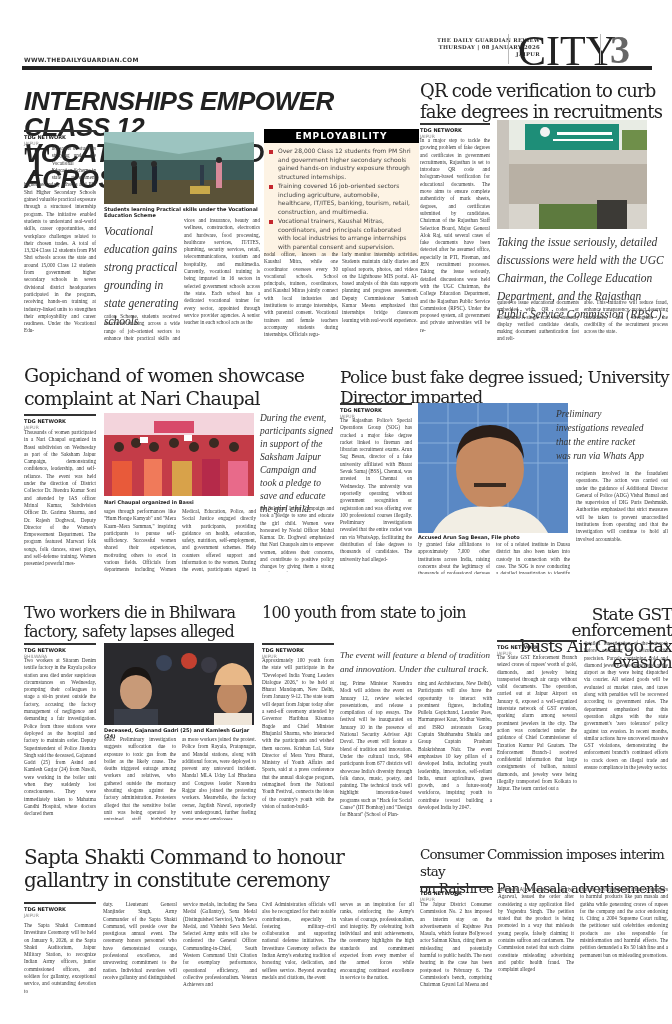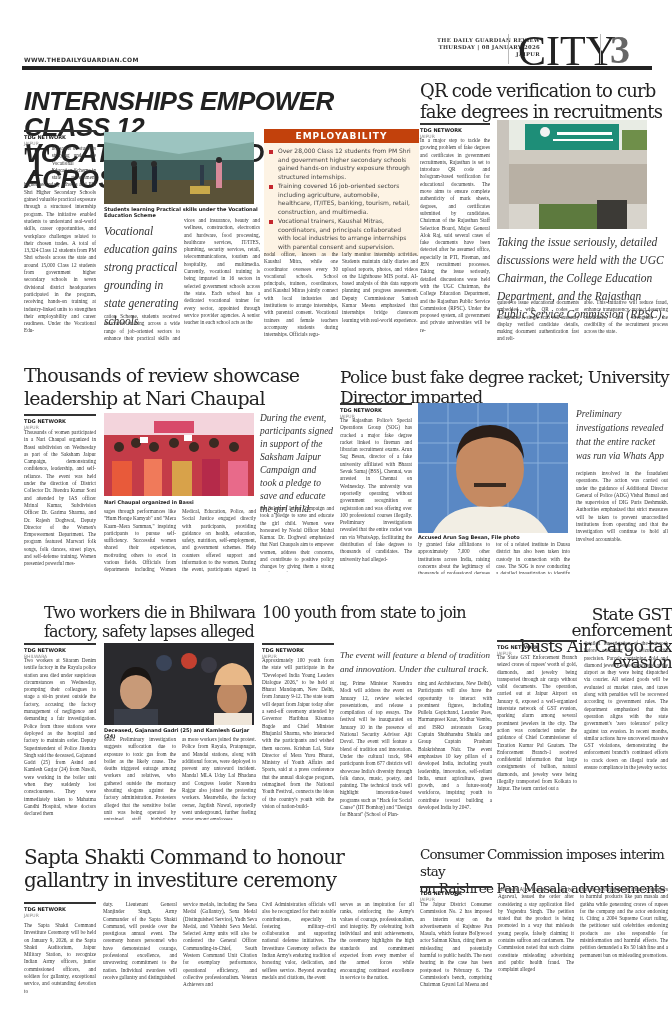--- a/index.html
+++ b/index.html
@@ -13,21 +13,21 @@
 .pnum{left:610px;top:32px;font:bold 40px "Liberation Serif",serif;line-height:36px;color:#666;}
 .toprule{left:22px;top:66px;width:630px;height:4px;background:#222;}
 .h-sans{font-family:"Liberation Sans",sans-serif;font-weight:bold;letter-spacing:-.5px;color:#222;}
 .h-serif{font-family:"DejaVu Serif",serif;color:#222;letter-spacing:-.8px;}
 .by{font:bold 5px "DejaVu Sans",sans-serif;color:#222;border-top:2px solid #333;padding-top:2px;}
 .by span{display:block;font-weight:normal;color:#888;font-size:4.5px;margin-top:1px;}
 .txt{font:5.2px/7.3px "Liberation Serif",serif;color:#333;text-align:justify;overflow:hidden;}
 .cap{font:bold 5px "DejaVu Sans",sans-serif;color:#222;line-height:6px;}
 .quote{font:italic 12px/19px "Liberation Serif",serif;color:#333;}
 .photo{overflow:hidden;}
-.boxhead{background:#c2410c;color:#fff;text-align:center;font:bold 9px "DejaVu Sans",sans-serif;letter-spacing:1px;line-height:14px;}
+.boxhead{background:#000000;color:#fff;text-align:center;font:bold 9px "DejaVu Sans",sans-serif;letter-spacing:1px;line-height:14px;}
 .boxbody{background:#fdf3e4;padding:4px 6px 4px 14px;}
 .boxbody li{list-style:none;position:relative;font:6px/8.5px "DejaVu Sans",sans-serif;color:#444;margin-bottom:1px;}
 .boxbody li::before{content:"";position:absolute;left:-9px;top:2.5px;width:4px;height:4px;background:#c4262e;}
 .dropcap{float:left;font:42px/32px "Liberation Serif",serif;margin:1px 2px 0 0;color:#222;}
 </style>
 </head>
 <body>
 
 <div class="abs site">WWW.THEDAILYGUARDIAN.COM</div>
 <div class="abs mast">
@@ -99,22 +99,22 @@
     <rect x="0" y="0" width="12" height="109" fill="#c9c4bc"></rect>
     <rect x="42" y="84" width="60" height="25" fill="#5d7a3e"></rect>
     <rect x="100" y="80" width="30" height="29" fill="#3c3a36"></rect>
   </svg>
 </div>
 <div class="abs quote" style="left:497px;top:233px;width:172px;font-size:11.5px;line-height:18px;">Taking the issue seriously, detailed discussions were held with the UGC Chairman, the College Education Department, and the Rajasthan Public Service Commission (RPSC).</div>
 <div class="abs txt" style="left:497px;top:299px;width:82px;height:44px;">quired to issue educational documents embedded with QR codes or holograms. A single scan will instantly display verified candidate details, making document authentication fast and reli-</div>
 <div class="abs txt" style="left:584px;top:299px;width:84px;height:44px;">able. This initiative will reduce fraud, enhance transparency, protect deserving candidates, and strengthen the credibility of the recruitment process across the state.</div>
 
 <div class="abs h-serif" style="left:24px;top:364px;width:310px;font-size:19px;line-height:23px;">
-  <div>Thousands of review showcase</div>
-  <div>leadership at Nari Chaupal</div>
+  <div>Gopichand of women showcase</div>
+  <div>complaint at Nari Chaupal</div>
 </div>
 <div class="abs by" style="left:24px;top:414px;width:72px;"><b>TDG NETWORK</b><span>JAIPUR</span></div>
 <div class="abs txt" style="left:24px;top:429px;width:72px;height:143px;">Thousands of women participated in a Nari Chaupal organized in Bassi subdivision on Wednesday as part of the Saksham Jaipur Campaign, demonstrating confidence, leadership, and self-reliance. The event was held under the direction of District Collector Dr. Jitendra Kumar Soni and attended by IAS officer Mrinal Kumar, Subdivision Officer Dr. Garima Sharma, and Dr. Rajesh Doghwal, Deputy Director of the Women's Empowerment Department. The program featured Marwari folk songs, folk dances, street plays, and self-defense training. Women presented powerful mes-</div>
 <div class="abs photo" style="left:104px;top:413px;width:150px;height:83px;">
   <svg width="150" height="83">
     <rect width="150" height="83" fill="#e9b9c8"></rect>
     <rect width="150" height="22" fill="#f3d4dc"></rect>
     <rect x="50" y="8" width="40" height="12" fill="#d84a6a"></rect>
     <rect x="0" y="22" width="150" height="61" fill="#c43c48"></rect>
     <circle cx="15" cy="34" r="5" fill="#3a2a22"></circle>
@@ -133,21 +133,21 @@
       <rect x="80" y="22" width="8" height="6" fill="#fff"></rect>
   </svg>
 </div>
 <div class="abs cap" style="left:104px;top:499px;width:150px;">Nari Chaupal organized in Bassi</div>
 <div class="abs txt" style="left:104px;top:508px;width:72px;height:64px;">sages through performances like "Hum Honge Kamyab" and "Mera Kaam–Mera Samman," inspiring participants to pursue self-sufficiency. Successful women shared their experiences, motivating others to excel in various fields. Officials from departments including Women and Child Development,</div>
 <div class="abs txt" style="left:182px;top:508px;width:74px;height:64px;">Medical, Education, Police, and Social Justice engaged directly with participants, providing guidance on health, education, safety, nutrition, self-employment, and government schemes. Help counters offered support and information to the women. During the event, participants signed in support of</div>
 <div class="abs quote" style="left:260px;top:412px;width:74px;font-size:9.5px;line-height:13px;">During the event, participants signed in support of the Saksham Jaipur Campaign and took a pledge to save and educate the girl child.</div>
 <div class="abs txt" style="left:260px;top:505px;width:74px;height:67px;">the Saksham Jaipur Campaign and took a pledge to save and educate the girl child. Women were honoured by Nodal Officer Mahal Kumar. Dr. Doghwal emphasized that Nari Chaupals aim to empower women, address their concerns, and contribute to positive policy changes by giving them a strong platform for dialogue and participation.</div>
 
 <div class="abs h-serif" style="left:340px;top:367px;width:330px;font-size:17px;line-height:20px;">
-  <div>Police bust fake degree racket; University</div>
+  <div>Police bust fake degree issued; University</div>
   <div>Director imparted</div>
 </div>
 <div class="abs by" style="left:340px;top:403px;width:72px;"><b>TDG NETWORK</b><span>JAIPUR</span></div>
 <div class="abs txt" style="left:340px;top:417px;width:72px;height:155px;">The Rajasthan Police's Special Operations Group (SOG) has cracked a major fake degree racket linked to fireman and librarian recruitment exams. Arun Sag Besan, director of a fake university affiliated with Bharat Sevak Samaj (BSS), Chennai, was arrested in Chennai on Wednesday. The university was reportedly operating without government recognition or registration and was offering over 100 professional courses illegally. Preliminary investigations revealed that the entire racket was run via WhatsApp, facilitating the distribution of fake degrees to thousands of candidates. The university had alleged-</div>
 <div class="abs photo" style="left:418px;top:403px;width:150px;height:130px;">
   <svg width="150" height="130">
     <rect width="150" height="130" fill="#5a88c4"></rect>
     <g stroke="#8ab0dc" stroke-width="1">
       <line x1="0" y1="20" x2="150" y2="20"></line>
         <line x1="0" y1="40" x2="150" y2="40"></line>
@@ -159,24 +159,24 @@
     </g>
     <ellipse cx="72" cy="66" rx="34" ry="40" fill="#c58a62"></ellipse>
     <path d="M38 56 Q40 22 72 22 Q104 22 106 56 Q100 36 72 34 Q44 36 38 56Z" fill="#2a1e18"></path>
     <rect x="56" y="80" width="32" height="4" fill="#3a2a20"></rect>
     <path d="M15 130 Q30 100 72 104 Q114 100 130 130Z" fill="#f2eee4"></path>
   </svg>
 </div>
 <div class="abs cap" style="left:418px;top:534px;width:150px;">Accused Arun Sag Besan, File photo</div>
 <div class="abs txt" style="left:418px;top:541px;width:72px;height:33px;">ly granted fake affiliations to approximately 7,000 other institutions across India, raising concerns about the legitimacy of thousands of professional degrees issued nationwide. In Rajasthan, the direc-</div>
 <div class="abs txt" style="left:496px;top:541px;width:74px;height:33px;">tor of a related institute in Dausa district has also been taken into custody in connection with the case. The SOG is now conducting a detailed investigation to identify other individuals, institutions, and</div>
-<div class="abs quote" style="left:576px;top:407px;width:92px;font-size:9.5px;line-height:14px;">Preliminary investigations revealed that the entire racket was run via Whats App</div>
+<div class="abs quote" style="left:556px;top:407px;width:92px;font-size:9.5px;line-height:14px;">Preliminary investigations revealed that the entire racket was run via Whats App</div>
 <div class="abs txt" style="left:576px;top:470px;width:92px;height:104px;">recipients involved in the fraudulent operations. The action was carried out under the guidance of Additional Director General of Police (ADG) Vishal Bansal and the supervision of DIG Paris Deshmukh. Authorities emphasized that strict measures will be taken to prevent unaccredited institutions from operating and that the investigation will continue to hold all involved accountable.</div>
 
-<div class="abs h-serif" style="left:24px;top:603px;width:240px;font-size:16px;line-height:19px;margin-left:20px;">
+<div class="abs h-serif" style="left:24px;top:603px;width:240px;font-size:16px;line-height:19px;">
   <div>Two workers die in Bhilwara</div>
   <div>factory, safety lapses alleged</div>
 </div>
 <div class="abs by" style="left:24px;top:643px;width:72px;"><b>TDG NETWORK</b><span>BHILWARA</span></div>
 <div class="abs txt" style="left:24px;top:657px;width:72px;height:163px;">Two workers at Sitaram Denim textile factory in the Rayala police station area died under suspicious circumstances on Wednesday, prompting their colleagues to stage a sit-in protest outside the factory, accusing the factory management of negligence and demanding a fair investigation. Police from three stations were deployed as the hospital and factory to maintain order. Deputy Superintendent of Police Jitendra Singh said the deceased, Gajanand Gadri (25) from Asind and Kamlesh Gurjar (24) from Nasoli, were working in the boiler unit when they suddenly lost consciousness. They were immediately taken to Mahatma Gandhi Hospital, where doctors declared them</div>
 <div class="abs photo" style="left:104px;top:643px;width:150px;height:82px;">
   <svg width="150" height="82">
     <rect width="150" height="82" fill="#2a2a2e"></rect>
     <circle cx="60" cy="20" r="8" fill="#3a4458"></circle>
       <circle cx="85" cy="18" r="8" fill="#c44030"></circle>
@@ -205,21 +205,21 @@
 <div class="abs h-serif" style="left:497px;top:606px;width:175px;font-size:17px;line-height:16px;text-align:right;">
   <div>State GST enforcement</div>
   <div>busts Air Cargo tax evasion</div>
 </div>
 <div class="abs by" style="left:497px;top:640px;width:80px;"><b>TDG NETWORK</b><span>JAIPUR</span></div>
 <div class="abs txt" style="left:497px;top:654px;width:80px;height:166px;">The State GST Enforcement Branch seized crores of rupees' worth of gold, diamonds, and jewelry being transported through air cargo without valid documents. The operation, carried out at Jaipur Airport on January 6, exposed a well-organized interstate network of GST evasion, sparking alarm among several prominent jewelers in the city. The action was conducted under the guidance of Chief Commissioner of Taxation Kumar Pal Gautam. The Enforcement Branch-1 received confidential information that large consignments of bullion, natural diamonds, and jewelry were being illegally transported from Kolkata to Jaipur. The team carried out a</div>
 <div class="abs txt" style="left:584px;top:640px;width:84px;height:180px;">detailed investigation of the network before executing the seizure with precision. Parcels containing gold and diamond jewelry were intercepted at the airport as they were being dispatched via courier. All seized goods will be evaluated at market rates, and taxes along with penalties will be recovered according to government rules. The department emphasized that this operation aligns with the state government's 'zero tolerance' policy against tax evasion. In recent months, similar actions have uncovered massive GST violations, demonstrating the enforcement branch's continued efforts to crack down on illegal trade and ensure compliance in the jewelry sector.</div>
 
 <div class="abs h-serif" style="left:24px;top:846px;width:400px;font-size:20px;line-height:23px;">
   <div>Sapta Shakti Command to honour</div>
-  <div>gallantry in investiture ceremony</div>
+  <div>gallantry in constitute ceremony</div>
 </div>
 <div class="abs by" style="left:24px;top:902px;width:72px;"><b>TDG NETWORK</b><span>JAIPUR</span></div>
 <div class="abs txt" style="left:24px;top:922px;width:72px;height:90px;">The Sapta Shakti Command Investiture Ceremony will be held on January 9, 2026, at the Sapta Shakti Auditorium, Jaipur Military Station, to recognize Indian Army officers, junior commissioned officers, and soldiers for gallantry, exceptional service, and outstanding devotion to</div>
 <div class="abs txt" style="left:103px;top:901px;width:74px;height:111px;">duty. Lieutenant General Manjinder Singh, Army Commander of the Sapta Shakti Command, will preside over the prestigious annual event. The ceremony honors personnel who have demonstrated courage, professional excellence, and unwavering commitment to the nation. Individual awardees will receive gallantry and distinguished</div>
 <div class="abs txt" style="left:183px;top:901px;width:74px;height:111px;">service medals, including the Sena Medal (Gallantry), Sena Medal (Distinguished Service), Yudh Seva Medal, and Vishisht Seva Medal. Selected Army units will also be conferred the General Officer Commanding-in-Chief, South Western Command Unit Citation for exemplary performance, operational efficiency, and collective professionalism. Veteran Achievers and</div>
 <div class="abs txt" style="left:262px;top:901px;width:74px;height:111px;">Civil Administration officials will also be recognized for their notable contributions, especially in fostering military–civil collaboration and supporting national defense initiatives. The Investiture Ceremony reflects the Indian Army's enduring tradition of honoring valor, dedication, and selfless service. Beyond awarding medals and citations, the event</div>
 <div class="abs txt" style="left:340px;top:901px;width:74px;height:111px;">serves as an inspiration for all ranks, reinforcing the Army's values of courage, professionalism, and integrity. By celebrating both individual and unit achievements, the ceremony highlights the high standards and commitment expected from every member of the armed forces while encouraging continued excellence in service to the nation.</div>
 
 <div class="abs h-serif" style="left:420px;top:846px;width:252px;font-size:13.5px;line-height:17px;">
   <div>Consumer Commission imposes interim stay</div>

